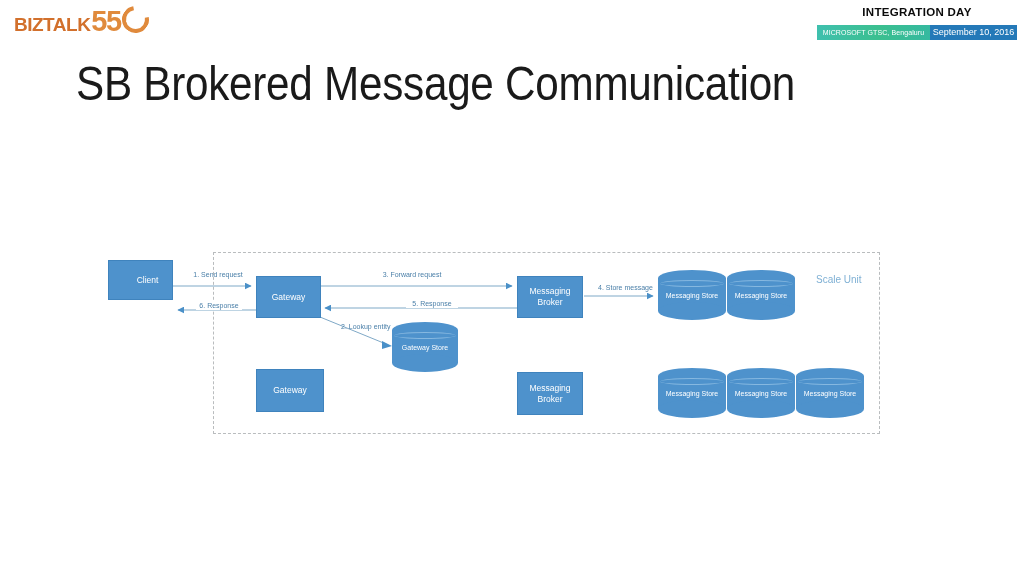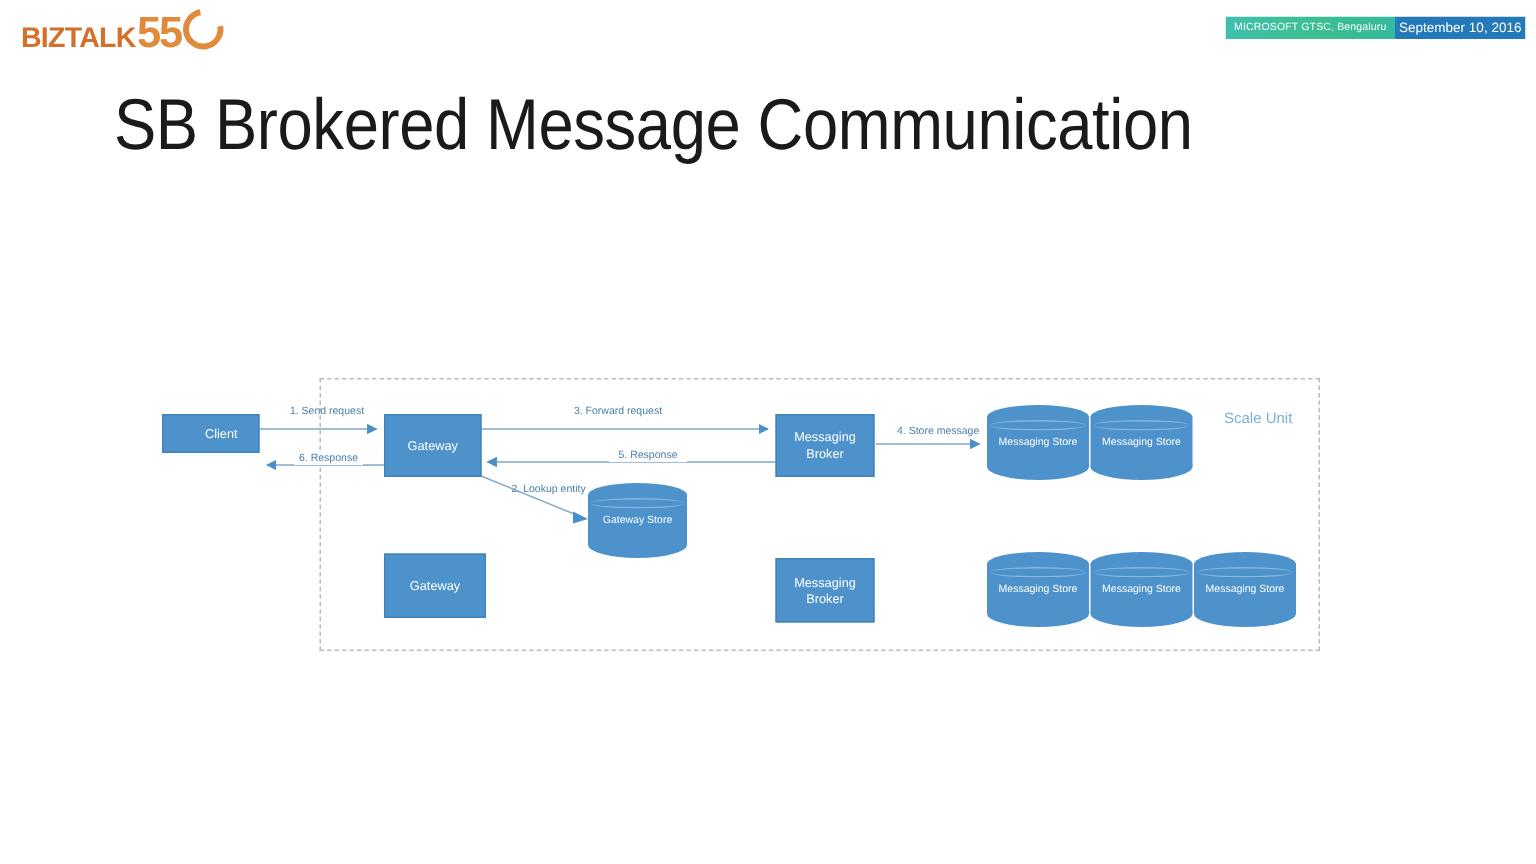--- a/index.html
+++ b/index.html
@@ -224,20 +224,21 @@
 </head>
 <body>
 
 <div id="brand-logo">
   <span class="logo-word">BIZTALK</span>
   <span class="logo-num">55</span>
   <span class="logo-ring"></span>
 </div>
 
 <div id="event-header">
+  <div id="event-title">INTEGRATION DAY</div>
   <div id="event-badge">
     <div id="event-venue">MICROSOFT GTSC, Bengaluru</div>
     <div id="event-date">September 10, 2016</div>
   </div>
 </div>
 
 <div id="slide-title">SB Brokered Message Communication</div>
 
 <div id="diagram">
 
@@ -261,21 +262,21 @@
     <path d="M 320 286 L 512 286" stroke="#7fa9c7" stroke-width="1" fill="none" marker-end="url(#arrowR)"></path>
 
     <path d="M 517 308 L 325 308" stroke="#7fa9c7" stroke-width="1" fill="none" marker-end="url(#arrowL)"></path>
 
     <path d="M 320 317 L 386 344" stroke="#7fa9c7" stroke-width="1" fill="none"></path>
     <path d="M 382 341 L 392 346 L 382 349 z" fill="#4a90c8"></path>
 
     <path d="M 584 296 L 653 296" stroke="#7fa9c7" stroke-width="1" fill="none" marker-end="url(#arrowR)"></path>
   </svg>
 
-  <div class="node-box" style="left:108px; top:276px; width:65px; height:26px;padding-left:14px;">
+  <div class="node-box" style="left:108px; top:260px; width:65px; height:40px;padding-left:14px;">
     <span>Client</span>
   </div>
 
   <div class="node-box" style="left:256px; top:276px; width:65px; height:42px;">
     <span>Gateway</span>
   </div>
 
   <div class="node-box" style="left:256px; top:369px; width:68px; height:43px;">
     <span>Gateway</span>
   </div>

